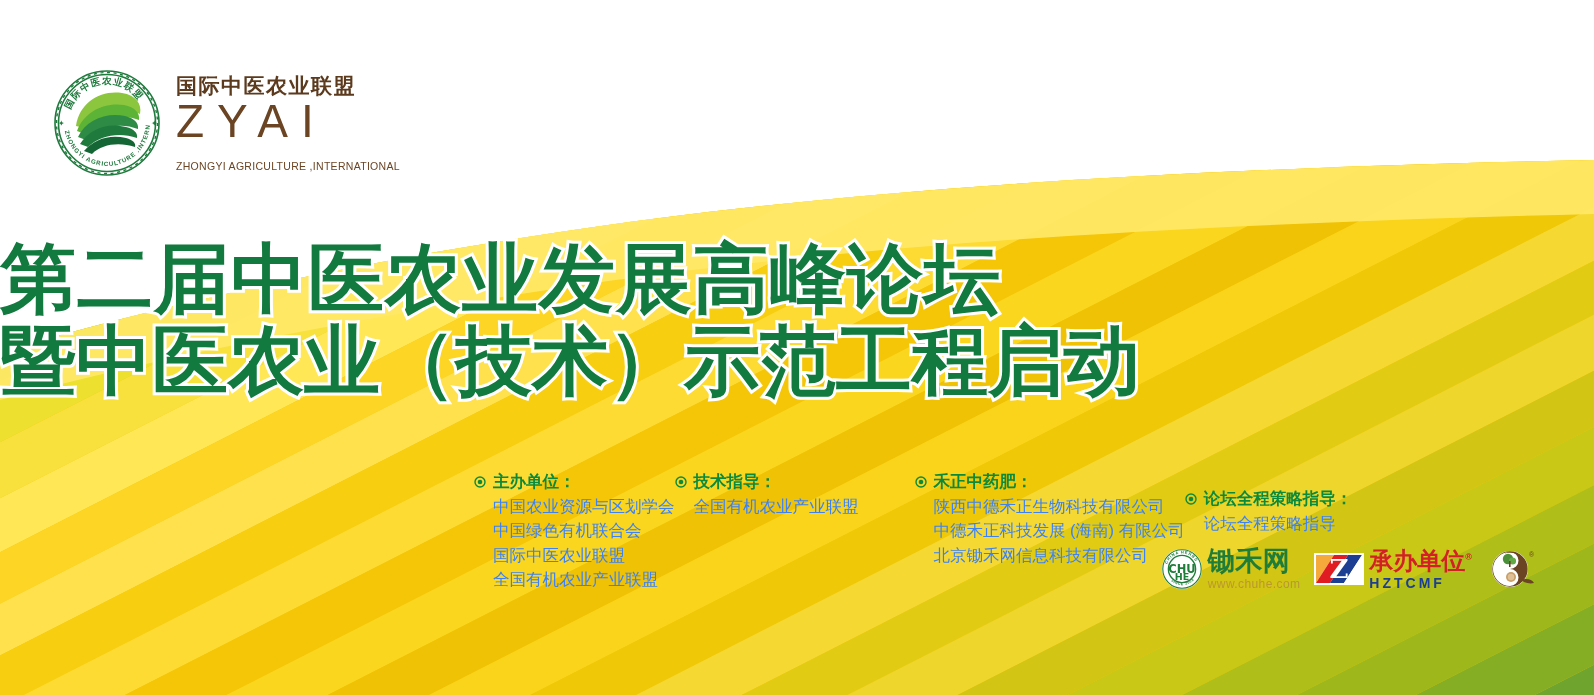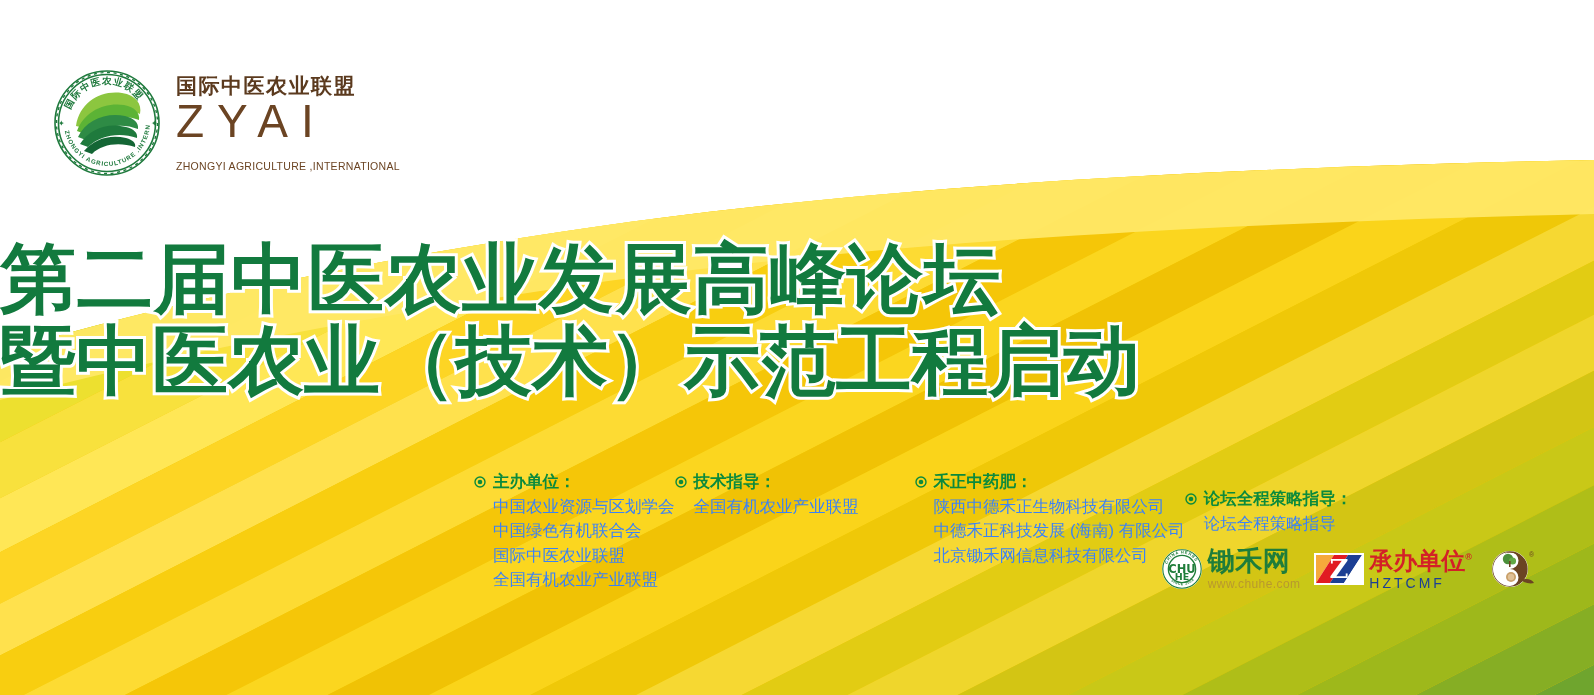--- a/index.html
+++ b/index.html
@@ -105,21 +105,21 @@
     font-size:12px;color:#b8982f;line-height:1;margin-top:3px;letter-spacing:0.4px;
   }
   .hz-wrap{display:flex;align-items:center;gap:5px;}
   .hz-text{display:flex;flex-direction:column;}
   .hz-cn{
     font-size:24px;font-weight:bold;color:#d32027;line-height:1;
     letter-spacing:0px;white-space:nowrap;position:relative;
   }
   .hz-reg{font-size:9px;vertical-align:super;}
   .hz-en{
-    font-size:14px;font-weight:normal;color:#1c3f94;line-height:1;
+    font-size:14px;font-weight:bold;color:#1c3f94;line-height:1;
     letter-spacing:3px;margin-top:3px;white-space:nowrap;
   }
 </style>
 </head>
 <body>
 
 <div id="banner">
 
   <svg id="bg-art" viewBox="0 0 1594 695" preserveAspectRatio="none" xmlns="http://www.w3.org/2000/svg">
     <defs>

